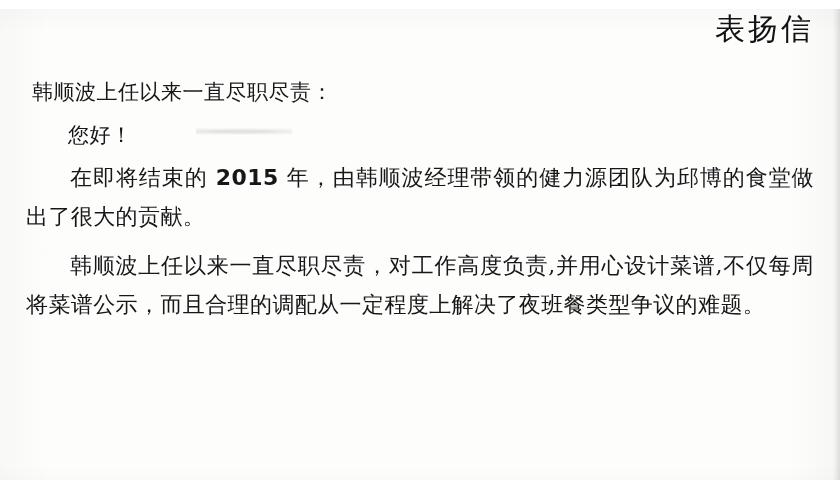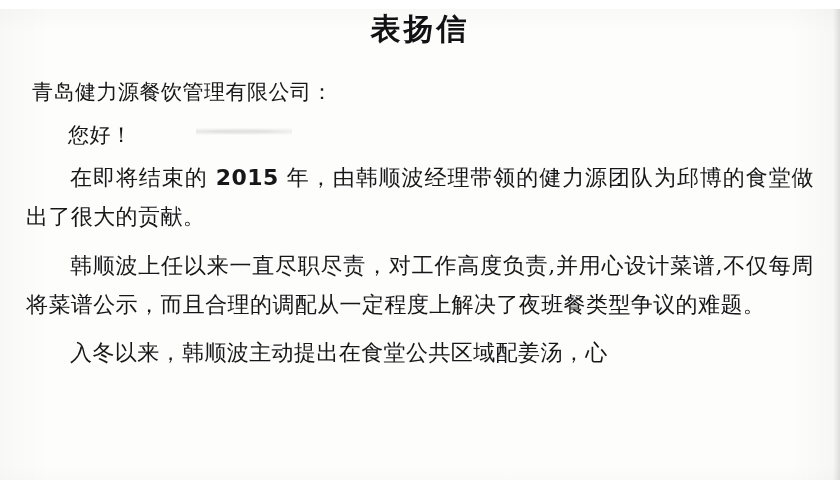--- a/index.html
+++ b/index.html
@@ -43,23 +43,23 @@
     left: 196px;
     top: 118px;
     width: 96px;
     height: 9px;
     background: radial-gradient(ellipse at 18% 50%, rgba(0,0,0,0.10), rgba(0,0,0,0) 62%),
                 radial-gradient(ellipse at 74% 50%, rgba(0,0,0,0.09), rgba(0,0,0,0) 62%);
     pointer-events: none;
   }
 
   .doc-title {
-    text-align: center;
+    text-align: right;
     font-size: 30px;
-    font-weight: bold;
+    font-weight: normal;
     letter-spacing: 3px;
     margin: 9px 0 0 0;
     padding: 0;
     font-family: "DejaVu Sans", "Liberation Sans", sans-serif;
     color: #121214;
   }
 
   .salutation {
     font-size: 21px;
     letter-spacing: 0.5px;
@@ -96,25 +96,24 @@
 </head>
 <body>
 
 <div class="page">
 
   <div class="scan-edge"></div>
   <div class="scan-smudge"></div>
 
   <h1 class="doc-title">表扬信</h1>
 
-  <div class="salutation">青岛健力源餐饮管理有限公司：</div>
+  <div class="salutation">韩顺波上任以来一直尽职尽责：</div>
 
   <div class="para-greeting">您好！</div>
 
   <p class="para">
     <span>在即将结束的 </span><span class="num">2015</span><span> 年，由韩顺波经理带领的健力源团队为邱博的食堂做出了很大的贡献。</span>
   </p>
 
   <p class="para tight">韩顺波上任以来一直尽职尽责，对工作高度负责,并用心设计菜谱,不仅每周将菜谱公示，而且合理的调配从一定程度上解决了夜班餐类型争议的难题。</p>
 
-  <p class="para tight">入冬以来，韩顺波主动提出在食堂公共区域配姜汤，心</p>
 
 </div>
 
 </body></html>

